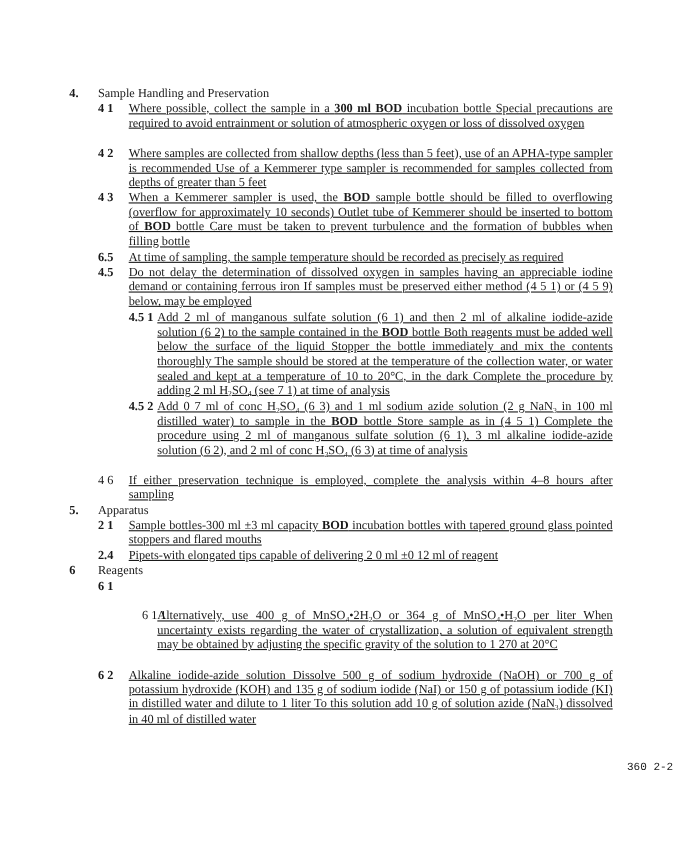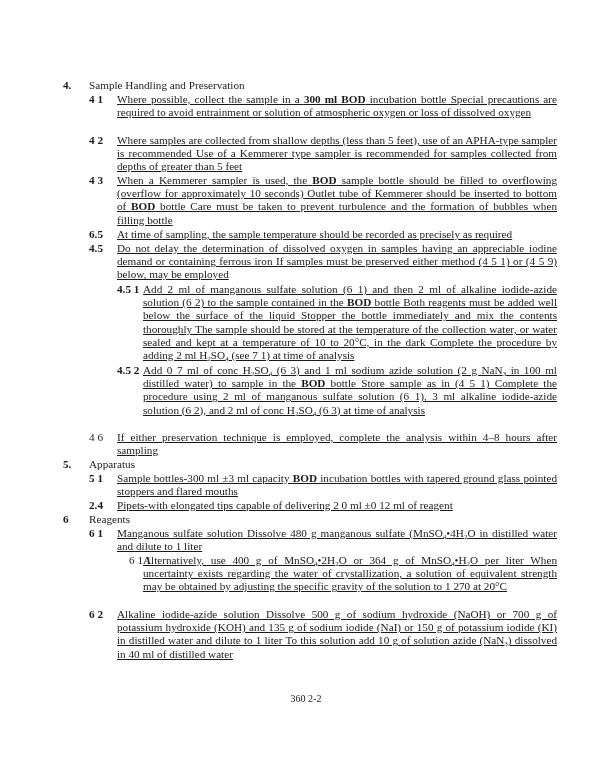--- a/index.html
+++ b/index.html
@@ -5,21 +5,21 @@
   html, body { margin: 0; padding: 0; background: #ffffff; }
   body { width: 612px; height: 770px; position: relative; overflow: hidden;
          font-family: "Liberation Serif", "DejaVu Serif", serif; color: #1a1a1a; }
   .page { position: absolute; left: 0; top: 0; width: 612px; height: 770px; }
   .sec-num { position: absolute; left: 63px; font-size: 11.2px; line-height: 13px; font-weight: bold; }
   .sec-title { position: absolute; left: 89px; font-size: 11.2px; line-height: 13px; }
   .blk { position: absolute; font-size: 11.2px; line-height: 13.2px; text-align: justify; text-decoration: underline; }
   .num { position: absolute; font-size: 11.2px; line-height: 13px; }
   b { font-weight: bold; }
   sub { font-size: 7px; vertical-align: -2px; line-height: 0; }
-  .footer { position: absolute; left: 0; width: 612px; top: 693px; text-align: center; font-size: 10px; }
+  .footer { position: absolute; left: 0; width: 612px; top: 693px; text-align: right; font-size: 10px; font-family: Liberation Mono, monospace; }
 </style>
 </head>
 <body>
 
 <div class="page">
 
   <div class="sec-num" style="top:79px">4.</div>
   <div class="sec-title" style="top:79px">Sample Handling and Preservation</div>
 
   <div class="num" style="left:89px; top:93px; font-weight:bold">4 1</div>
@@ -42,31 +42,30 @@
 
   <div class="num" style="left:117px; top:364px; font-weight:bold">4.5 2</div>
   <div class="blk" style="left:143px; top:364px; width:414px">Add 0 7 ml of conc H<sub>2</sub>SO<sub>4</sub> (6 3) and 1 ml sodium azide solution (2 g NaN<sub>3</sub> in 100 ml distilled water) to sample in the <b>BOD</b> bottle Store sample as in (4 5 1) Complete the procedure using 2 ml of manganous sulfate solution (6 1), 3 ml alkaline iodide-azide solution (6 2), and 2 ml of conc H<sub>2</sub>SO<sub>4</sub> (6 3) at time of analysis</div>
 
   <div class="num" style="left:89px; top:431px; font-weight:normal">4 6</div>
   <div class="blk" style="left:117px; top:431px; width:440px">If either preservation technique is employed, complete the analysis within 4–8 hours after sampling</div>
 
   <div class="sec-num" style="top:458px">5.</div>
   <div class="sec-title" style="top:458px">Apparatus</div>
 
-  <div class="num" style="left:89px; top:472px; font-weight:bold">5 1</div>
+  <div class="num" style="left:89px; top:472px; font-weight:bold">2 1</div>
   <div class="blk" style="left:117px; top:472px; width:440px">Sample bottles-300 ml ±3 ml capacity <b>BOD</b> incubation bottles with tapered ground glass pointed stoppers and flared mouths</div>
 
   <div class="num" style="left:89px; top:499px; font-weight:bold">2.4</div>
   <div class="blk" style="left:117px; top:499px; width:440px">Pipets-with elongated tips capable of delivering 2 0 ml ±0 12 ml of reagent</div>
 
   <div class="sec-num" style="top:513px">6</div>
   <div class="sec-title" style="top:513px">Reagents</div>
 
   <div class="num" style="left:89px; top:527px; font-weight:bold">6 1</div>
-  <div class="blk" style="left:117px; top:527px; width:440px">Manganous sulfate solution Dissolve 480 g manganous sulfate (MnSO<sub>4</sub>•4H<sub>2</sub>O in distilled water and dilute to 1 liter</div>
 
   <div class="num" style="left:129px; top:554px; font-weight:normal">6 1 1</div>
   <div class="blk" style="left:143px; top:554px; width:414px">Alternatively, use 400 g of MnSO<sub>4</sub>•2H<sub>2</sub>O or 364 g of MnSO<sub>4</sub>•H<sub>2</sub>O per liter When uncertainty exists regarding the water of crystallization, a solution of equivalent strength may be obtained by adjusting the specific gravity of the solution to 1 270 at 20°C</div>
 
   <div class="num" style="left:89px; top:608px; font-weight:bold">6 2</div>
   <div class="blk" style="left:117px; top:608px; width:440px">Alkaline iodide-azide solution Dissolve 500 g of sodium hydroxide (NaOH) or 700 g of potassium hydroxide (KOH) and 135 g of sodium iodide (NaI) or 150 g of potassium iodide (KI) in distilled water and dilute to 1 liter To this solution add 10 g of solution azide (NaN<sub>3</sub>) dissolved in 40 ml of distilled water</div>
 
   <div class="footer">360 2-2</div>
 </div>
 

